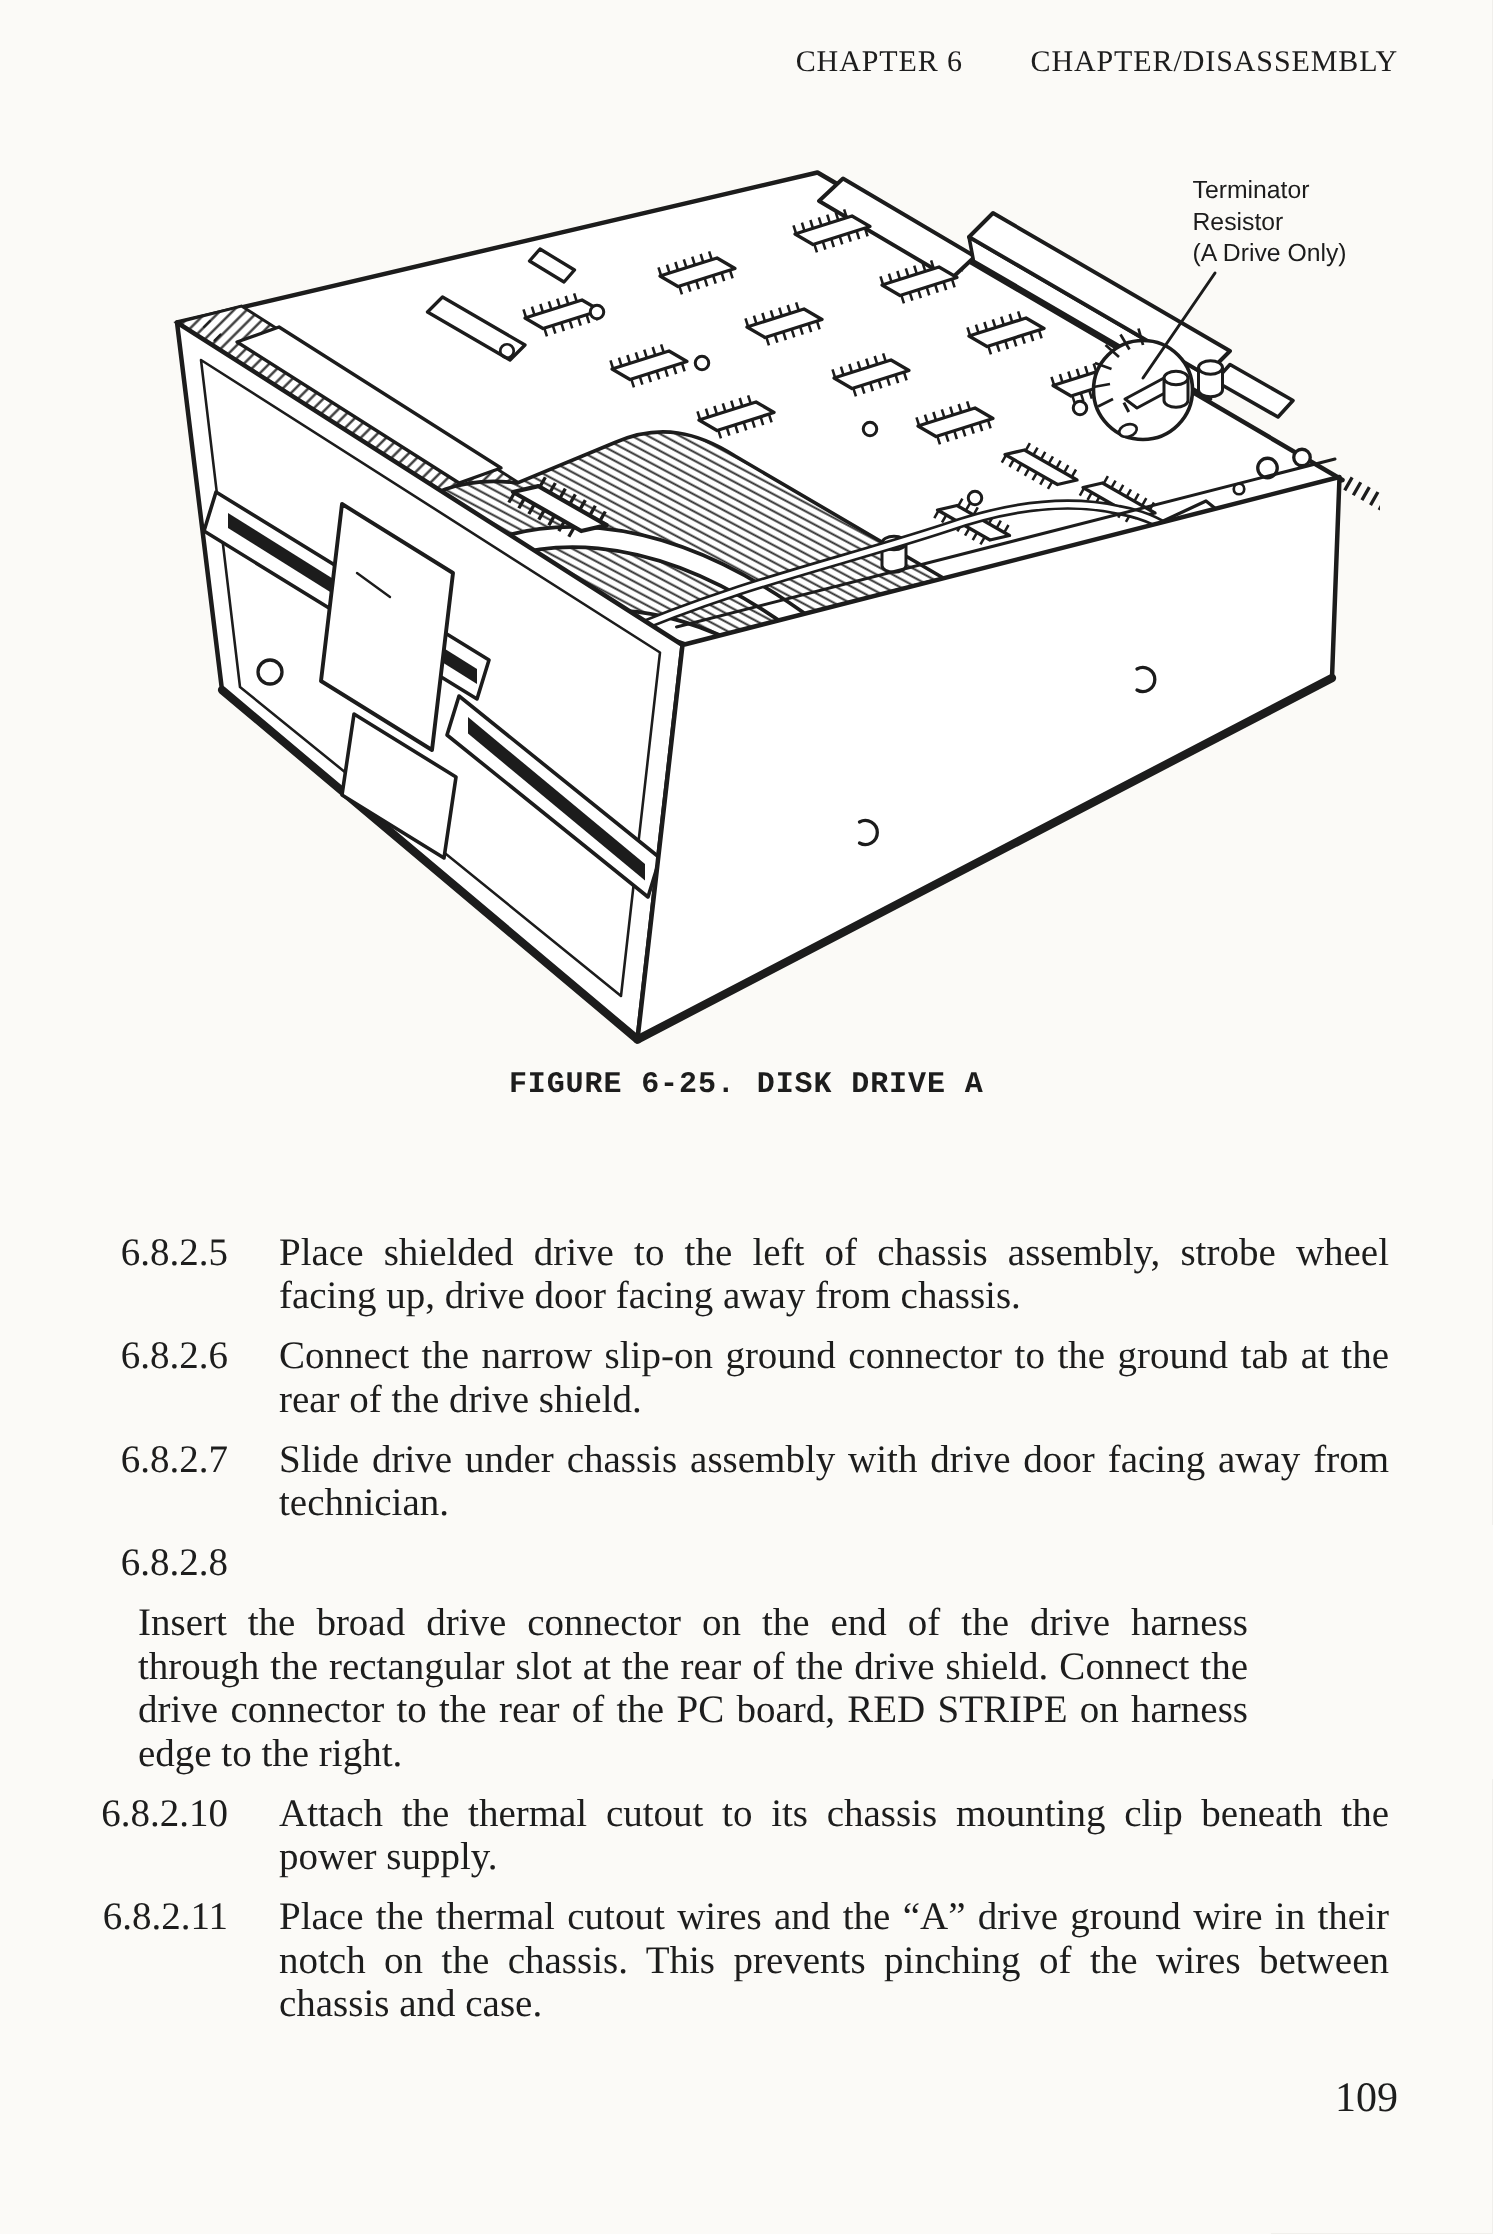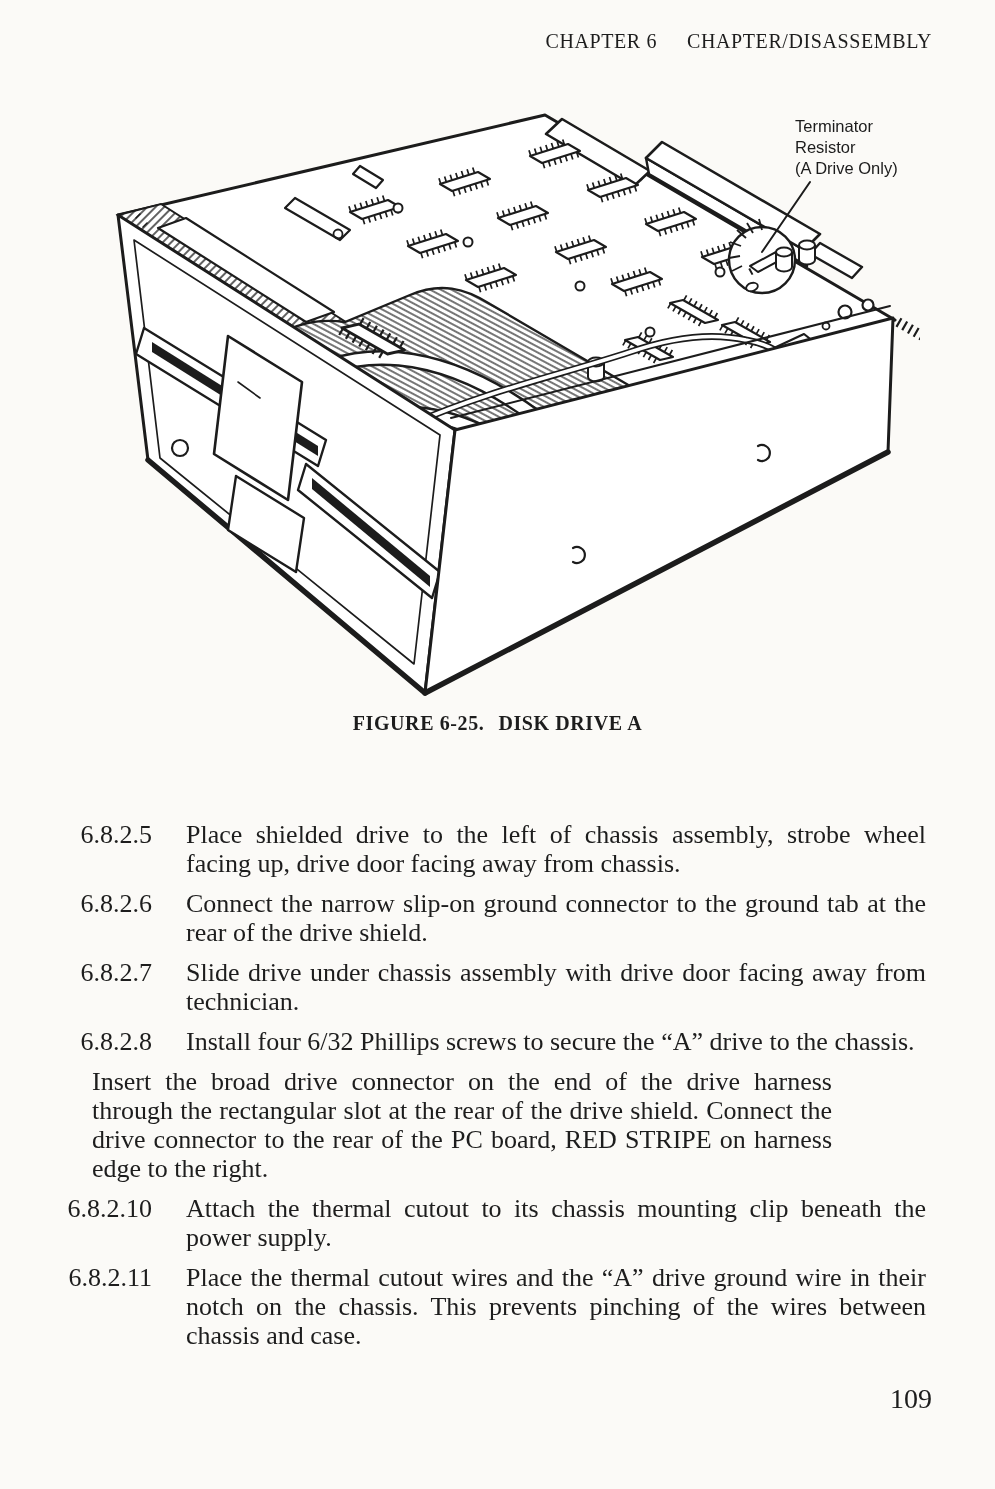--- a/index.html
+++ b/index.html
@@ -1,23 +1,23 @@
 <!DOCTYPE html>
 <html><head>
 <meta charset="utf-8">
 <style>
   html,body{margin:0;padding:0;background:#e8e6e1;}
   .page{position:relative;width:995px;height:1489px;margin:0 auto;background:#fbfaf7;
         font-family:"Liberation Serif", serif;color:#1d1d1d;overflow:hidden;}
   .hdr{position:absolute;top:30px;left:0;right:63px;text-align:right;
        font-size:20px;letter-spacing:.6px;white-space:nowrap;}
-  .hdr .chap{margin-right:30px;}
+  .hdr .chap{margin-right:45px;}
   .figwrap{position:absolute;left:110px;top:90px;width:810px;height:615px;}
   .caption{position:absolute;top:712px;left:0;width:100%;text-align:center;
-           font-family:Liberation Serif, serif;font-weight:bold;
+           font-family:Liberation Mono, monospace;font-weight:bold;
            font-size:20px;letter-spacing:.6px;white-space:pre;}
   .caption .cap-title{margin-left:14px;}
   .steps{position:absolute;top:820px;left:58px;width:874px;}
   .step{display:flex;margin-bottom:11px;font-size:26px;line-height:29px;}
   .step .num{flex:none;width:94px;text-align:right;}
   .step .txt{margin-left:34px;width:740px;text-align:justify;text-align-last:left;font-family:Liberation Serif, serif;}
   .pgnum{position:absolute;top:1383px;right:63px;font-size:28px;}
   svg text{font-family:"Liberation Sans", sans-serif;fill:#1c1c1c;}
   .ink{stroke:#1c1c1c;fill:none;stroke-linecap:round;stroke-linejoin:round;}
   .wfill{fill:#fff;}
@@ -176,21 +176,20 @@
     <div class="step">
       <div class="num">6.8.2.6</div>
       <div class="txt">Connect the narrow slip-on ground connector to the ground tab at the rear of the drive shield.</div>
     </div>
     <div class="step">
       <div class="num">6.8.2.7</div>
       <div class="txt">Slide drive under chassis assembly with drive door facing away from technician.</div>
     </div>
     <div class="step">
       <div class="num">6.8.2.8</div>
-      <div class="txt">Install four 6/32 Phillips screws to secure the “A” drive to the chassis.</div>
     </div>
     <div class="step">
       <div class="txt">Insert the broad drive connector on the end of the drive harness through the rectangular slot at the rear of the drive shield. Connect the drive connector to the rear of the PC board, RED STRIPE on harness edge to the right.</div>
     </div>
     <div class="step">
       <div class="num">6.8.2.10</div>
       <div class="txt">Attach the thermal cutout to its chassis mounting clip beneath the power supply.</div>
     </div>
     <div class="step">
       <div class="num">6.8.2.11</div>

